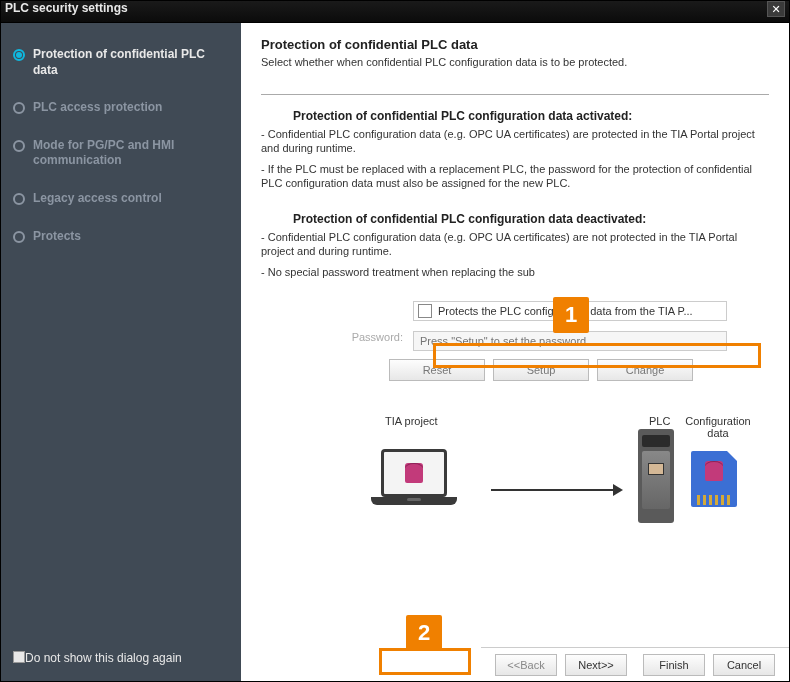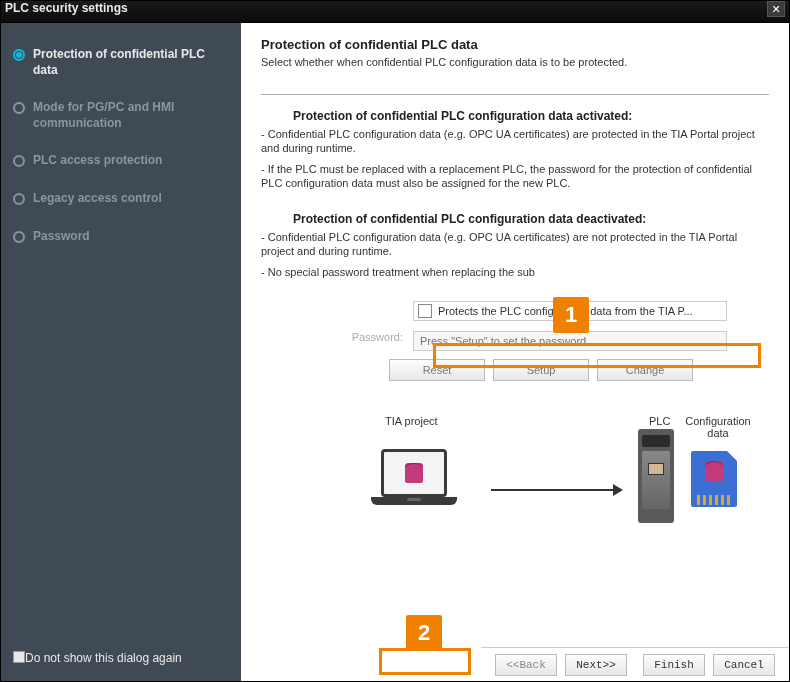--- a/index.html
+++ b/index.html
@@ -60,53 +60,53 @@
   .plc::before { content:""; position:absolute; top:6px; left:4px; right:4px; height:12px; background:#2b2b2b; border-radius:2px; }
   .plc::after { content:""; position:absolute; top:22px; left:4px; right:4px; bottom:14px; background:linear-gradient(#888,#666); border-radius:2px; }
   .plc-display { position:absolute; top:34px; left:10px; width:16px; height:12px; background:#d4b896; border:1px solid #333; z-index:1; }
   .sd { position:absolute; left:430px; top:40px; width:46px; height:56px; background:#3b6fd4; border-radius:2px; }
   .sd::before { content:""; position:absolute; top:0; right:0; border-left:10px solid transparent; border-top:10px solid #fff; }
   .sd .db-icon { position:absolute; top:10px; left:14px; }
   .sd-contacts { position:absolute; bottom:2px; left:6px; right:6px; height:10px; background:repeating-linear-gradient(90deg,#d4a938 0 3px,#3b6fd4 3px 6px); }
 
   .footer { height:34px; background:#fff; border-top:1px solid #ccc; display:flex; align-items:center; padding:0 14px; gap:8px; position:absolute; bottom:0; left:240px; right:0; }
   .footer .spacer { flex:1; }
-  .fbtn { width:86px; height:22px; font-size:11px; color:#888; background:linear-gradient(#fdfdfd,#e7e7e7); border:1px solid #bbb; cursor:default;font-family:Liberation Mono, monospace; }
+  .fbtn { width:86px; height:22px; font-size:11px; color:#888; background:linear-gradient(#fdfdfd,#e7e7e7); border:1px solid #bbb; cursor:default; }
   .fbtn.enabled { color:#333; cursor:pointer; }
 </style>
 </head>
 <body>
 
 <div class="window">
   <div class="titlebar">
     <span class="titlebar-title">PLC security settings</span>
     <div class="titlebar-close">✕</div>
   </div>
   <div class="main">
     <div class="sidebar">
       <div class="side-list">
         <div class="side-item active">
           <div class="radio active"></div>
           <div class="side-label">Protection of confidential PLC data</div>
         </div>
         <div class="side-item">
           <div class="radio"></div>
-          <div class="side-label">Mode for PG/PC and HMI communication</div>
+          <div class="side-label">PLC access protection</div>
         </div>
         <div class="side-item">
           <div class="radio"></div>
-          <div class="side-label">PLC access protection</div>
+          <div class="side-label">Mode for PG/PC and HMI communication</div>
         </div>
         <div class="side-item">
           <div class="radio"></div>
           <div class="side-label">Legacy access control</div>
         </div>
         <div class="side-item">
           <div class="radio"></div>
-          <div class="side-label">Password</div>
+          <div class="side-label">Protects</div>
         </div>
       </div>
       <label class="dont-show">
         <span class="cb"></span>
         <span>Do not show this dialog again</span>
       </label>
     </div>
 
     <div class="content">
       <div class="content-inner">

